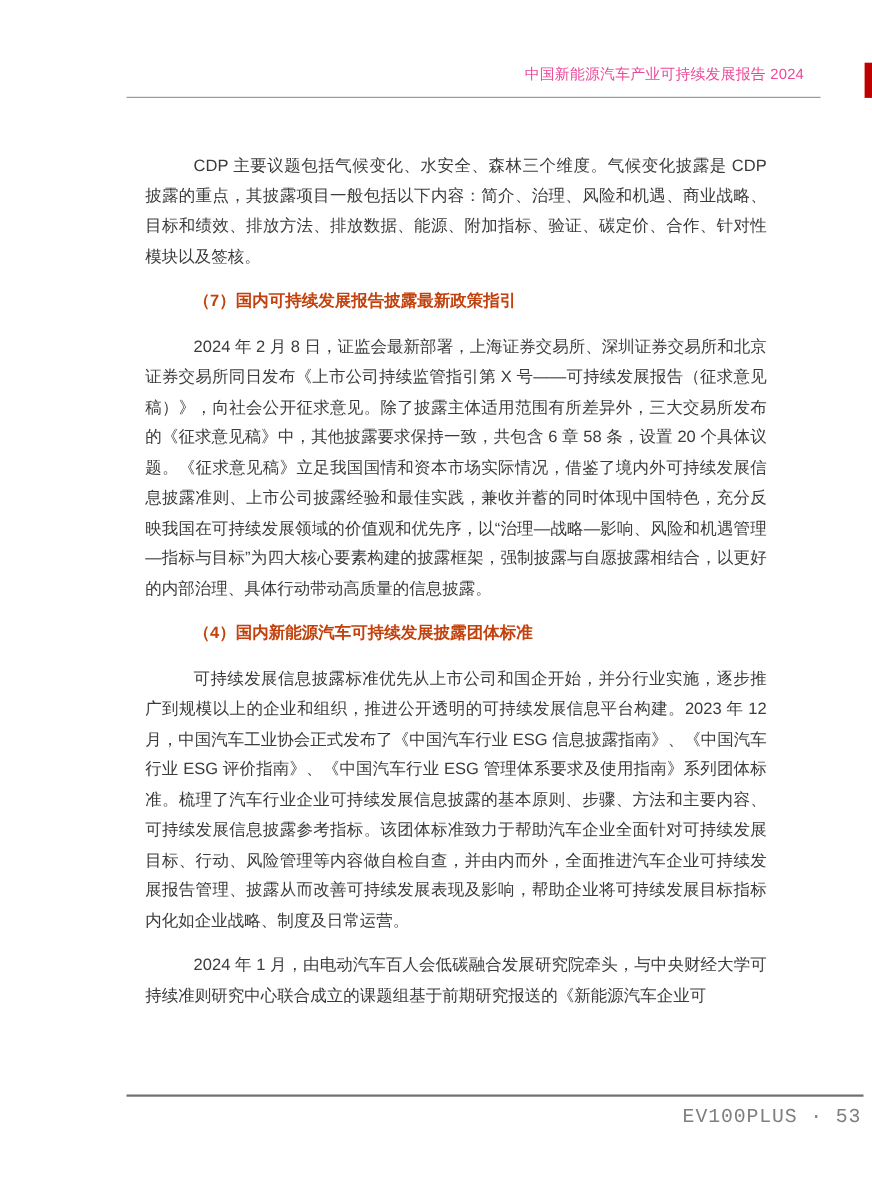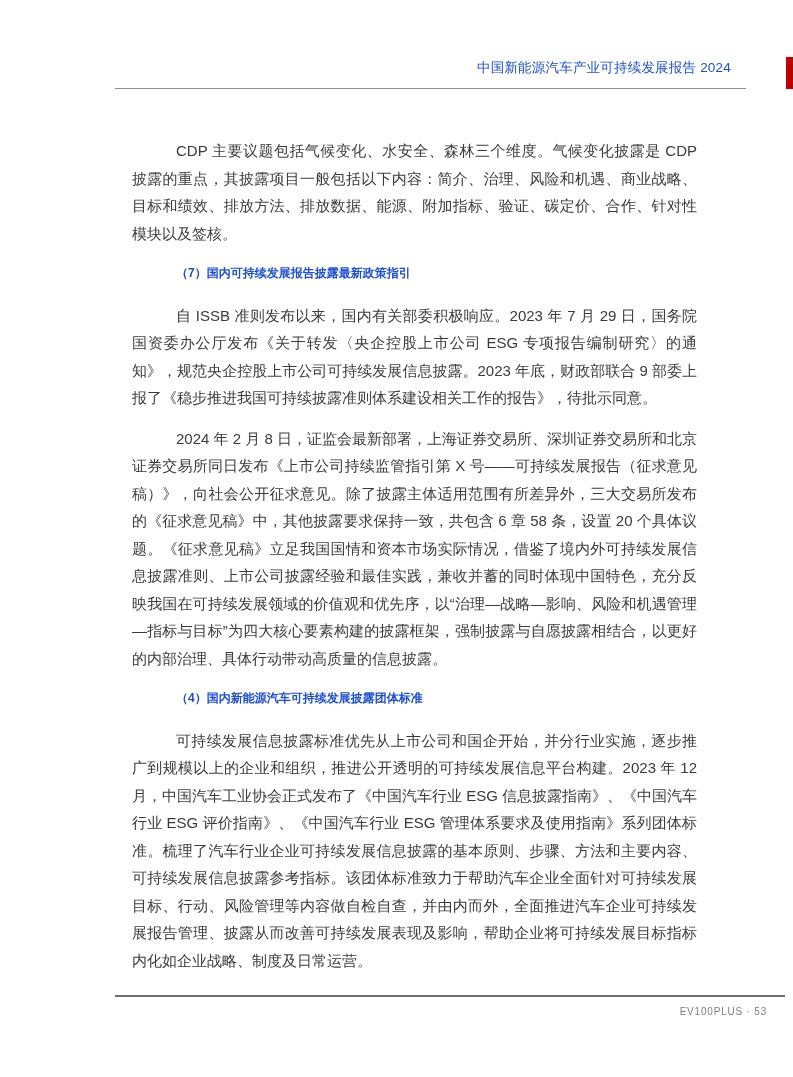--- a/index.html
+++ b/index.html
@@ -10,21 +10,21 @@
     position: relative;
     overflow: hidden;
   }
   .page { position: absolute; inset: 0; background: #ffffff; }
 
   
   .header-title {
     position: absolute;
     top: 59px; right: 62px;
     font-size: 13.5px;
-    color: #1d4ed8;
+    color: #ec4899;
     letter-spacing: 0.2px;
     margin-left: 39px;
   }
   .header-rule {
     position: absolute;
     top: 88px; left: 115px;
     width: 631px; height: 1px;
     background: #8f8f8f;
   }
   .edge-tab {
@@ -46,53 +46,54 @@
     margin-left: 14px;
   }
   .para {
     margin: 0 0 13px 0;
     text-indent: 44px;
   }
   .heading {
     margin: 10px 0 14px 0;
     text-indent: 44px;
     font-weight: bold;
-    font-size: 12px;
-    color: #1d4ed8;
+    font-size: 15px;
+    color: #c2410c;
   }
 
   
   .footer-rule {
     position: absolute;
     top: 995px; left: 115px;
     width: 670px; height: 2px;
     background: #6e6e6e;
   }
   .footer-text {
     position: absolute;
-    top: 1006px; right: 26px;
-    font-size: 10px;
+    top: 1006px; right: 10px;
+    font-size: 18px;
     letter-spacing: 0.8px;
     color: #7f7f7f;
+    font-family: Liberation Mono, monospace;
   }
 </style>
 </head>
 <body>
 
 <div class="page">
 
   <div class="header-title">中国新能源汽车产业可持续发展报告 2024</div>
   <div class="header-rule"></div>
   <div class="edge-tab"></div>
 
   <div class="content">
     <p class="para">CDP 主要议题包括气候变化、水安全、森林三个维度。气候变化披露是 CDP 披露的重点，其披露项目一般包括以下内容：简介、治理、风险和机遇、商业战略、目标和绩效、排放方法、排放数据、能源、附加指标、验证、碳定价、合作、针对性模块以及签核。</p>
     <h3 class="heading">（7）国内可持续发展报告披露最新政策指引</h3>
-    <p class="para">自 ISSB 准则发布以来，国内有关部委积极响应。2023 年 7 月 29 日，国务院国资委办公厅发布《关于转发〈央企控股上市公司 ESG 专项报告编制研究〉的通知》，规范央企控股上市公司可持续发展信息披露。2023 年底，财政部联合 9 部委上报了《稳步推进我国可持续披露准则体系建设相关工作的报告》，待批示同意。</p>
     <p class="para">2024 年 2 月 8 日，证监会最新部署，上海证券交易所、深圳证券交易所和北京证券交易所同日发布《上市公司持续监管指引第 X 号——可持续发展报告（征求意见稿）》，向社会公开征求意见。除了披露主体适用范围有所差异外，三大交易所发布的《征求意见稿》中，其他披露要求保持一致，共包含 6 章 58 条，设置 20 个具体议题。《征求意见稿》立足我国国情和资本市场实际情况，借鉴了境内外可持续发展信息披露准则、上市公司披露经验和最佳实践，兼收并蓄的同时体现中国特色，充分反映我国在可持续发展领域的价值观和优先序，以“治理—战略—影响、风险和机遇管理—指标与目标”为四大核心要素构建的披露框架，强制披露与自愿披露相结合，以更好的内部治理、具体行动带动高质量的信息披露。</p>
     <h3 class="heading">（4）国内新能源汽车可持续发展披露团体标准</h3>
     <p class="para">可持续发展信息披露标准优先从上市公司和国企开始，并分行业实施，逐步推广到规模以上的企业和组织，推进公开透明的可持续发展信息平台构建。2023 年 12 月，中国汽车工业协会正式发布了《中国汽车行业 ESG 信息披露指南》、《中国汽车行业 ESG 评价指南》、《中国汽车行业 ESG 管理体系要求及使用指南》系列团体标准。梳理了汽车行业企业可持续发展信息披露的基本原则、步骤、方法和主要内容、可持续发展信息披露参考指标。该团体标准致力于帮助汽车企业全面针对可持续发展目标、行动、风险管理等内容做自检自查，并由内而外，全面推进汽车企业可持续发展报告管理、披露从而改善可持续发展表现及影响，帮助企业将可持续发展目标指标内化如企业战略、制度及日常运营。</p>
+    <p class="para">2024 年 1 月，由电动汽车百人会低碳融合发展研究院牵头，与中央财经大学可持续准则研究中心联合成立的课题组基于前期研究报送的《新能源汽车企业可</p>
   </div>
 
   <div class="footer-rule"></div>
   <div class="footer-text">EV100PLUS · 53</div>
 
 </div>
 
 </body></html>

